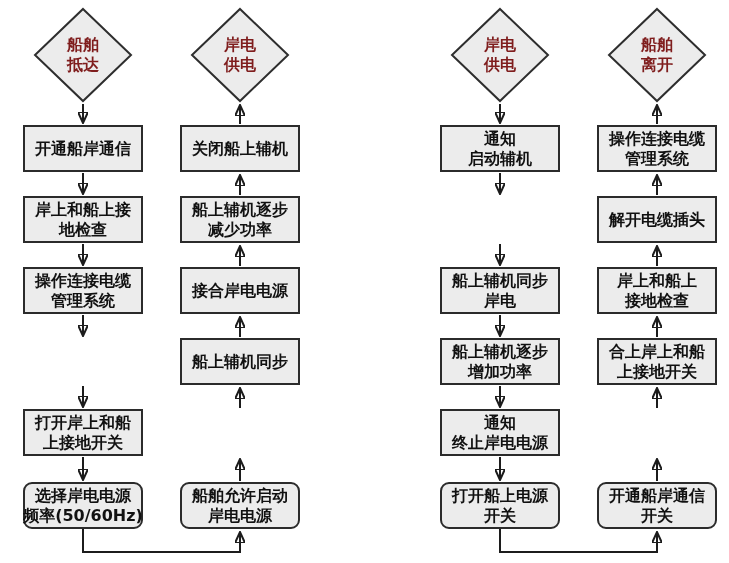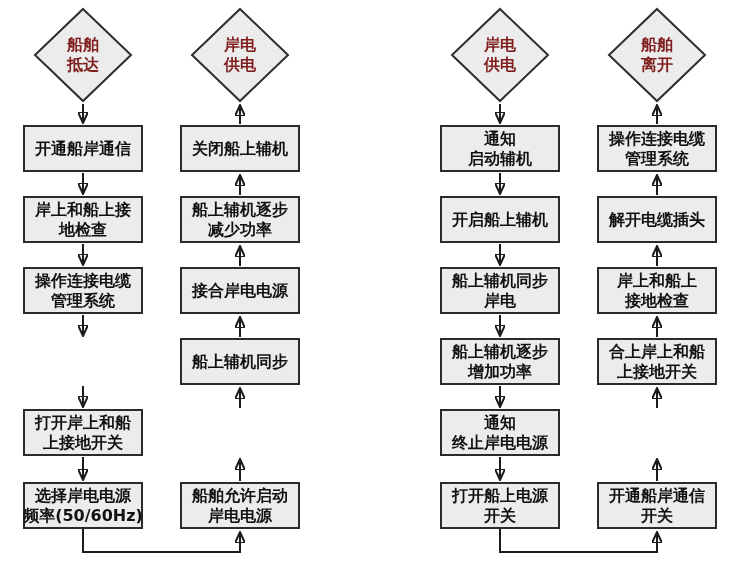--- a/index.html
+++ b/index.html
@@ -33,21 +33,21 @@
   .c1 { left: 23px; }
   .c2 { left: 180px; }
   .c3 { left: 440px; }
   .c4 { left: 597px; }
   
   .r0 { top: 125px; }
   .r1 { top: 196px; }
   .r2 { top: 267px; }
   .r3 { top: 338px; }
   .r4 { top: 409px; }
-  .r5 { top: 482px; }
+  .r5 { top: 482px; border-radius: 9px; }
   
   .diamond {
     position: absolute;
     width: 100px;
     height: 96px;
     top: 7px;
   }
   .d1 { left: 33px; }
   .d2 { left: 190px; }
   .d3 { left: 450px; }
@@ -128,21 +128,20 @@
   <div class="node c2 r0">关闭船上辅机</div>
   <div class="node c2 r1">船上辅机逐步
 减少功率</div>
   <div class="node c2 r2">接合岸电电源</div>
   <div class="node c2 r3">船上辅机同步</div>
   <div class="node c2 r5">船舶允许启动
 岸电电源</div>
 
   <div class="node c3 r0">通知
 启动辅机</div>
-  <div class="node c3 r1">开启船上辅机</div>
   <div class="node c3 r2">船上辅机同步
 岸电</div>
   <div class="node c3 r3">船上辅机逐步
 增加功率</div>
   <div class="node c3 r4">通知
 终止岸电电源</div>
   <div class="node c3 r5">打开船上电源
 开关</div>
 
   <div class="node c4 r0">操作连接电缆

